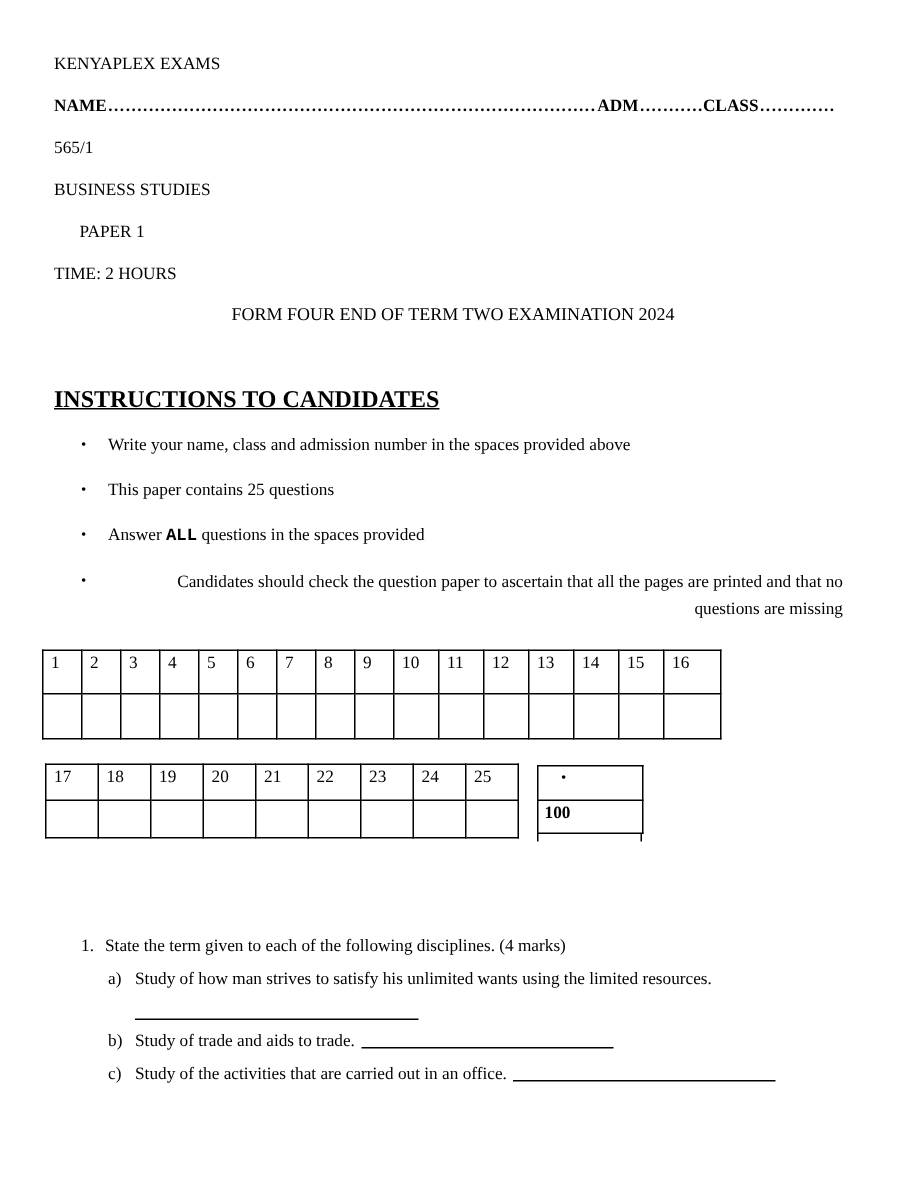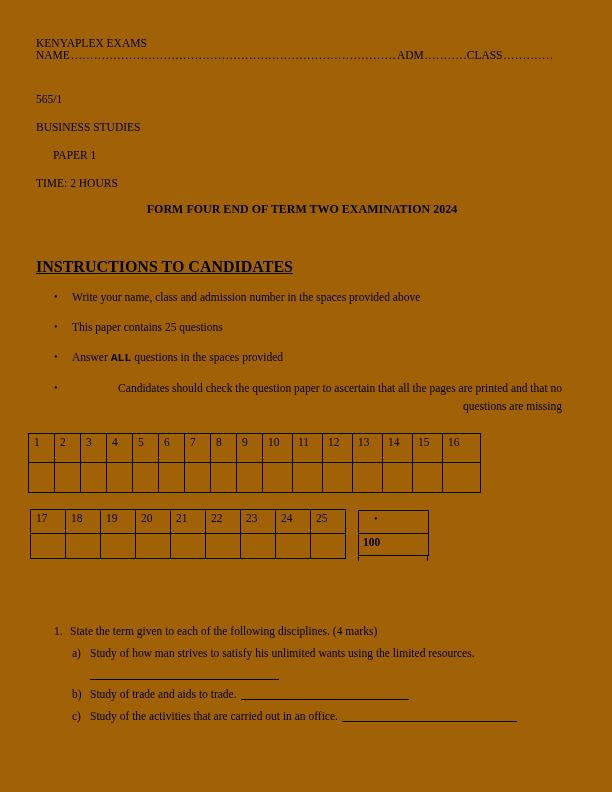--- a/index.html
+++ b/index.html
@@ -1,50 +1,50 @@
 <!DOCTYPE html>
 <html><head>
 <meta charset="utf-8">
 <style>
   * { margin:0; padding:0; box-sizing:border-box; }
   html,body { background:#e8e8e8; }
   .page {
     position:relative;
     width:612px; height:792px;
     margin:0 auto;
-    background:#a16207;
+    background:#ffffff;
     font-family:"Liberation Serif", serif;
     color:#000;
     font-size:11.5px;
     overflow:hidden;
     padding-left:12px;
   }
   .abs { position:absolute; line-height:14px; white-space:nowrap; }
 
   
   .h-org   { top:36px;  left:36px; }
-  .h-name  { top:48px;  left:36px; width:524px; display:flex; align-items:center; overflow:hidden; }
+  .h-name  { top:64px;  left:36px; width:524px; display:flex; align-items:center; overflow:hidden;font-weight:bold; }
   .h-code  { top:92px;  left:36px; }
   .h-subj  { top:120px; left:36px; }
   .h-paper { top:148px; left:53px; }
   .h-time  { top:176px; left:36px; }
 
   .dots {
     display:inline-block; overflow:hidden;
     height:14px; line-height:14px;
     letter-spacing:1px; flex:none;
   }
   .dots-name  { width:326px; }
   .dots-adm   { width:42px;  }
   .dots-class { width:50px;  }
   .h-name .lbl { flex:none; padding-right:1px; }
 
   .title {
     top:202px; left:0; width:604px;
-    text-align:center; font-weight:bold; font-size:12px;
+    text-align:center; font-weight:normal; font-size:12px;
   }
 
   .instr-head {
     top:260px; left:36px;
     font-weight:bold; font-size:16px;
     text-decoration:underline;
   }
 
   .instr-list { top:288px; left:54px; width:512px; white-space:normal; }
   .instr-item { display:flex; margin-bottom:12px; line-height:18px; }

